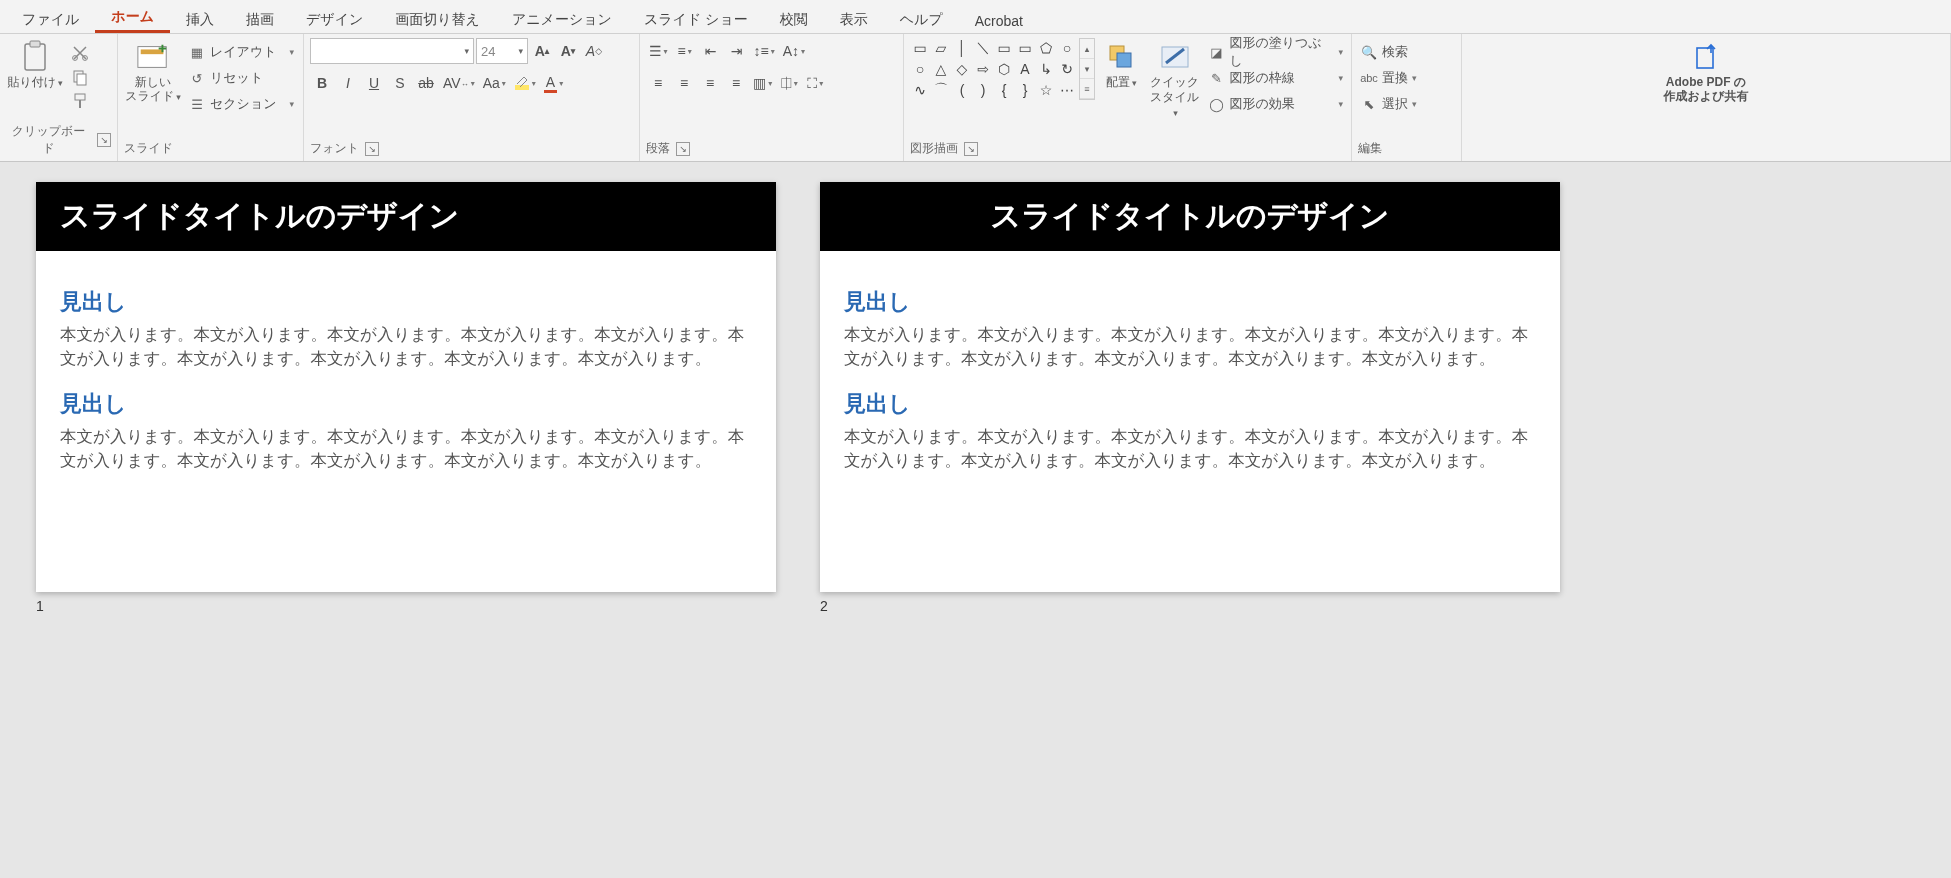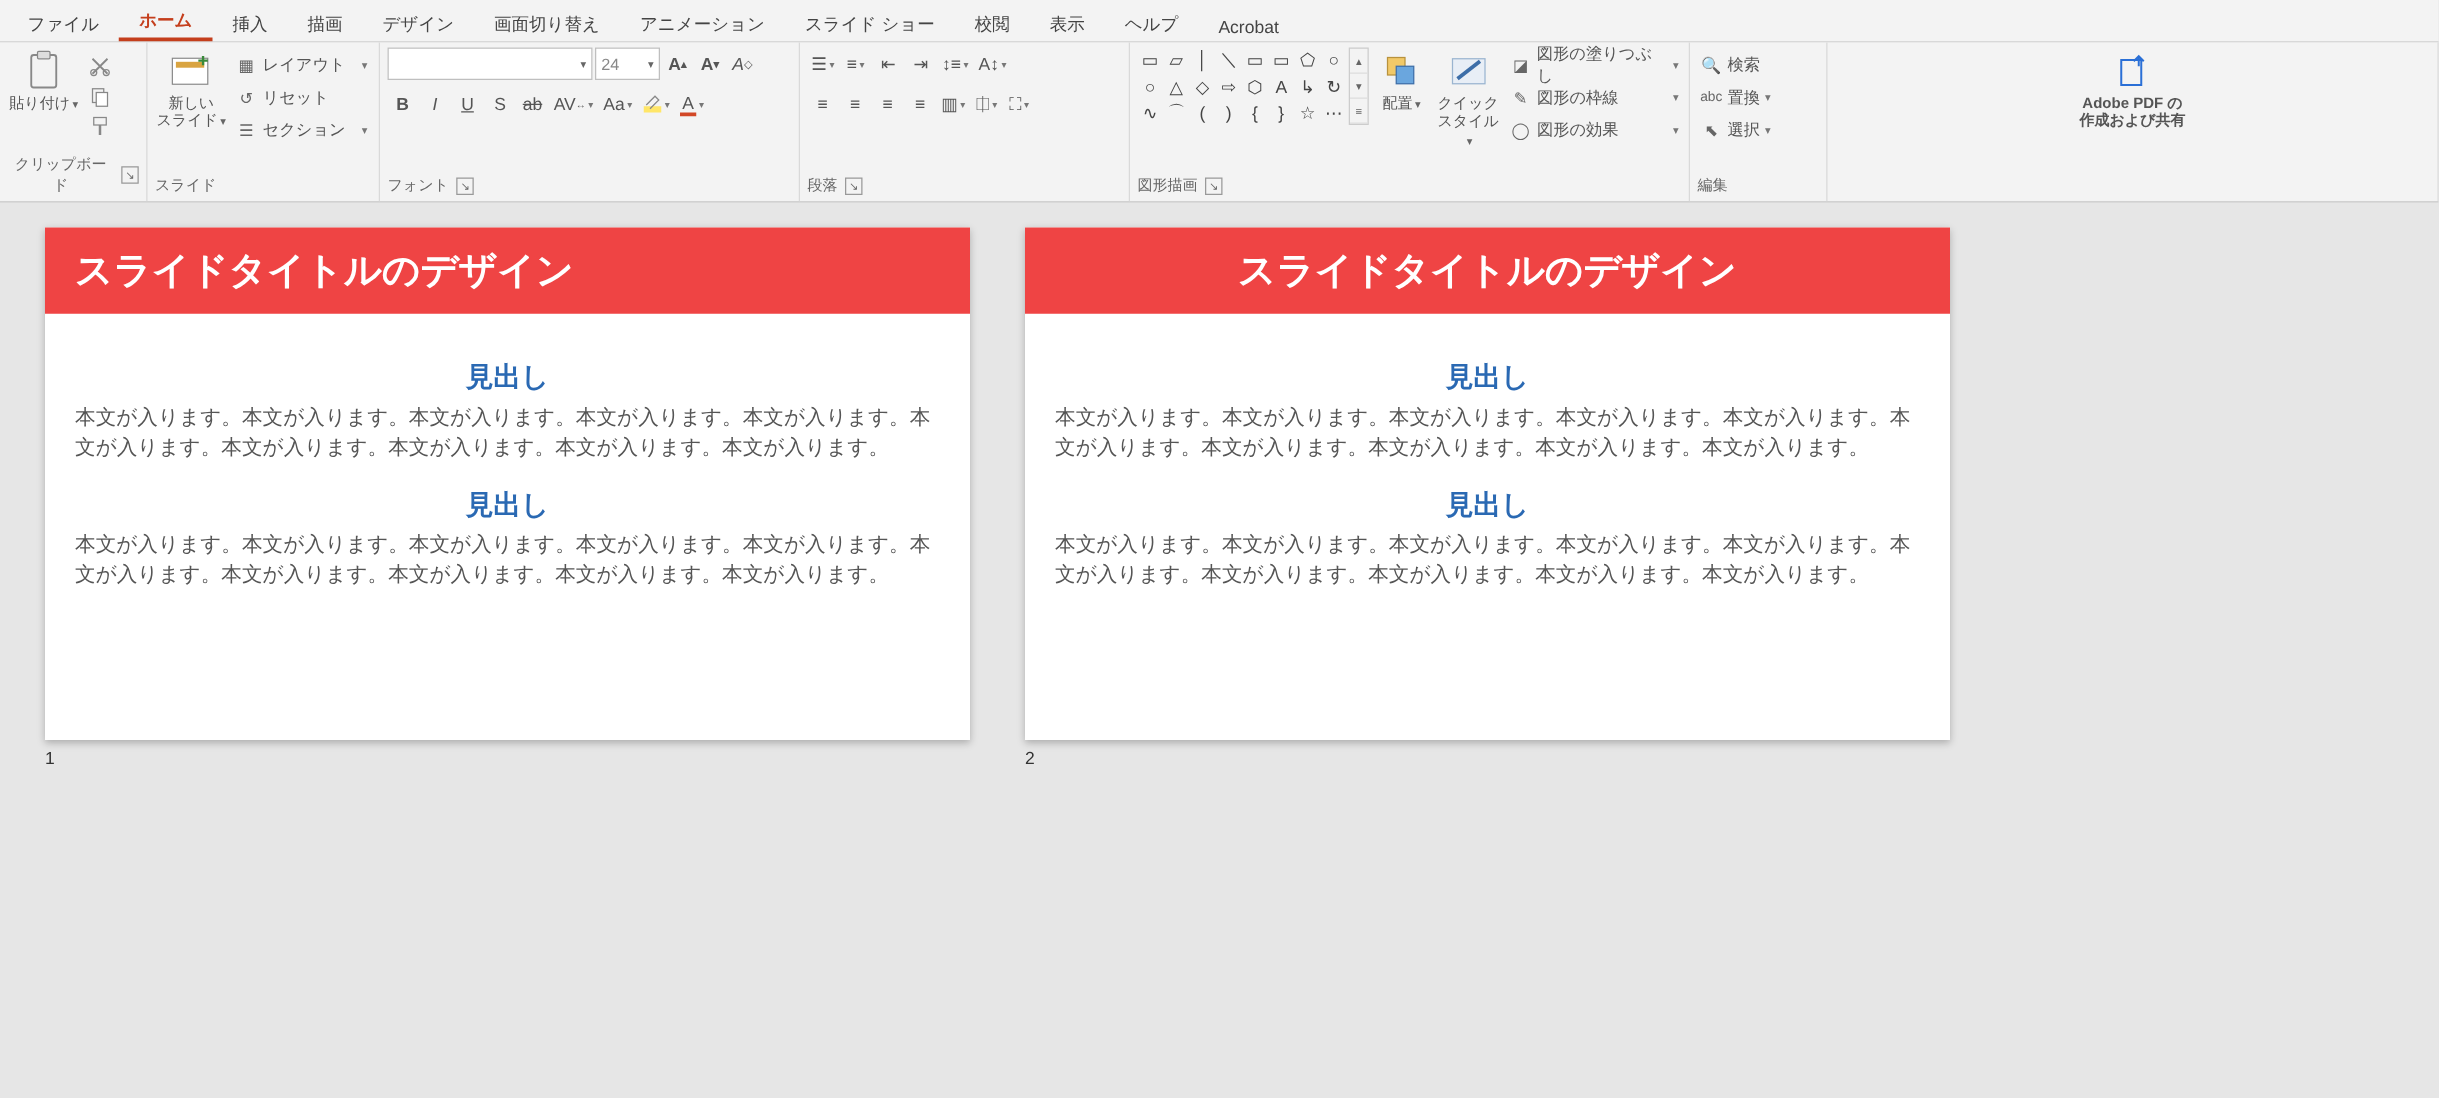--- a/index.html
+++ b/index.html
@@ -31,24 +31,24 @@
   .menuline .mchev { font-size: 9px; color: #777; margin-left: auto; }
   .shape-gallery { display: grid; grid-template-columns: repeat(8, 20px); grid-template-rows: repeat(3, 20px); gap: 1px; }
   .shape-gallery span { display:flex; align-items:center; justify-content:center; font-size:14px; color:#444; }
   .gallery-scroll { display:flex; flex-direction:column; border:1px solid #ccc; margin-left:2px; }
   .gallery-scroll span { width:14px; height:20px; display:flex; align-items:center; justify-content:center; font-size:9px; color:#666; border-bottom:1px solid #ddd; }
 
   
   .canvas { display:flex; gap: 44px; padding: 20px 36px; }
   .slidewrap { display:flex; flex-direction:column; }
   .slide { width: 740px; height: 410px; background:#fff; box-shadow: 0 2px 6px rgba(0,0,0,.25); display:flex; flex-direction:column; }
-  .slide-title { background:#ef4444; color:#fff; font-weight:700; font-size:30px; padding:14px 24px; }
+  .slide-title { background:#000000; color:#fff; font-weight:700; font-size:30px; padding:14px 24px; }
   .slide-title.center { text-align:center; }
   .slide-body { padding: 18px 24px 0; }
-  .hd { color:#2a69b3; font-weight:700; font-size:22px; margin: 18px 0 6px; text-align: center; }
+  .hd { color:#2a69b3; font-weight:700; font-size:22px; margin: 18px 0 6px; }
   .bd { color:#555; font-size:16.5px; line-height:1.45; }
   .snum { font-size:14px; color:#333; margin-top:6px; }
   .caption { text-align:center; font-size:24px; font-weight:700; color:#ff3a1d; -webkit-text-stroke: 1px #7a1000; margin-top: 2px; }
 
   svg { display:block; }
 </style>
 </head>
 <body>
 
 <div class="tabrow">

